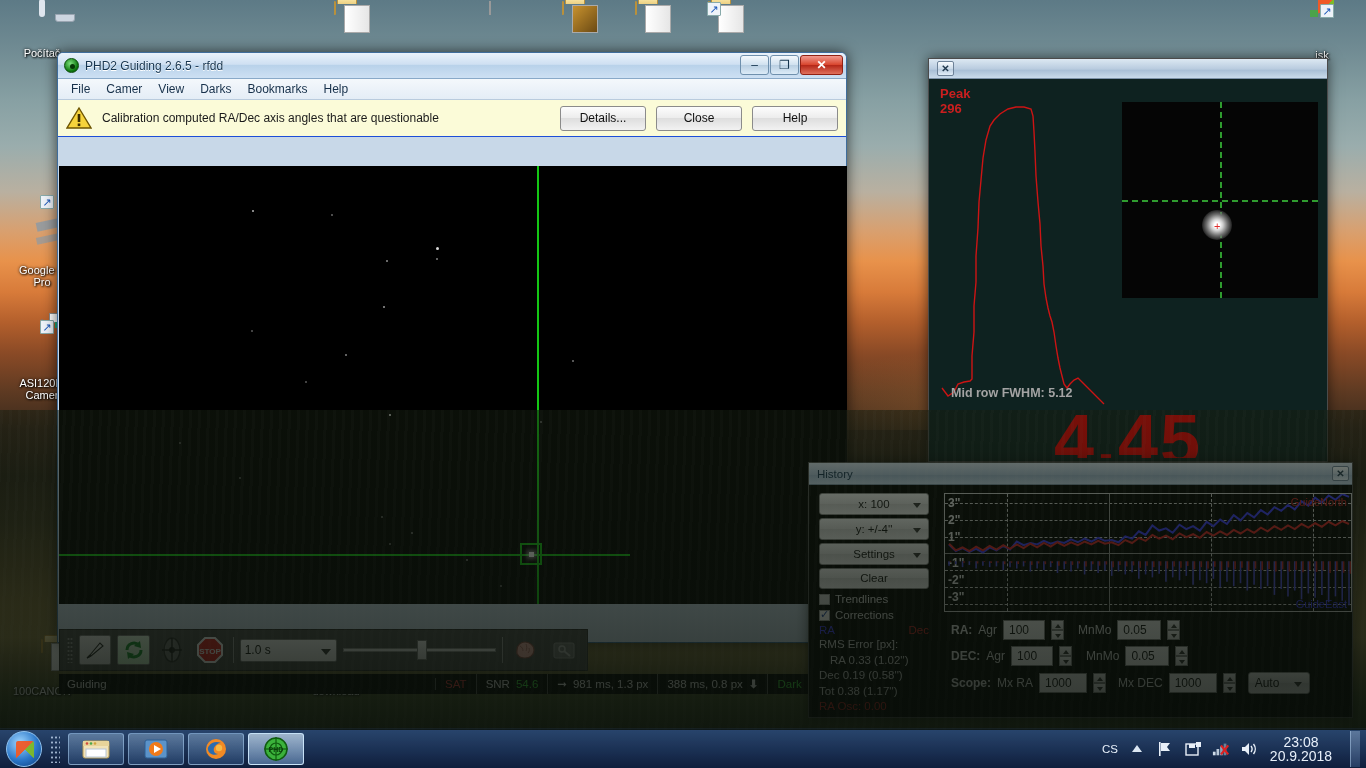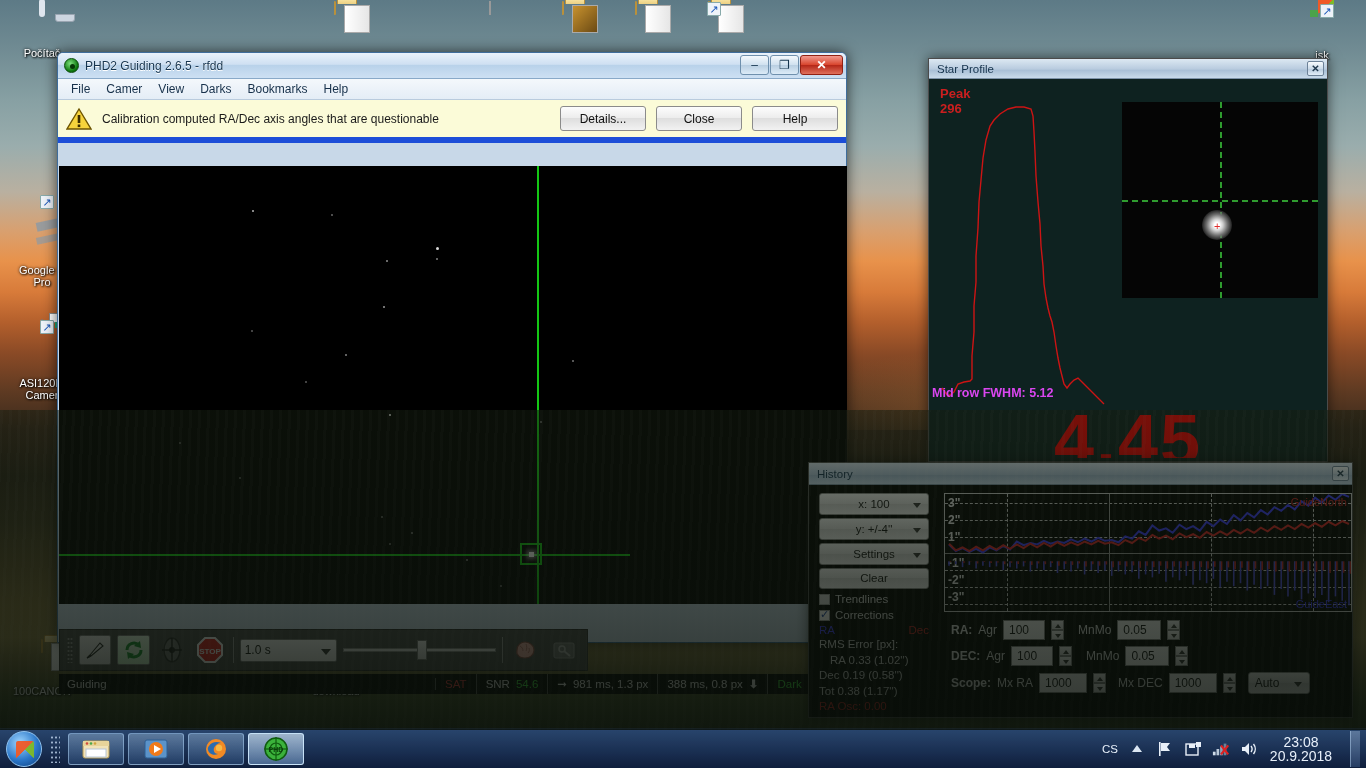--- a/index.html
+++ b/index.html
@@ -166,21 +166,21 @@
   }
 
   .menubar {
     height:21px; background:linear-gradient(to bottom,#f4f8fc,#e4edf6);
     border-bottom:1px solid #b9cbdd;
     display:flex; align-items:center; padding-left:6px; gap:2px;
   }
   .menubar .mi { font-size:12px; color:#16304a; padding:2px 7px; border-radius:2px;text-align:right; }
 
   .alertbar {
-    height:43px; background:#fbfbd8; border-bottom:6px solid #1d4ed8;
+    height:37px; background:#fbfbd8; border-bottom:1px solid #1d4ed8;
     display:flex; align-items:center; padding:0 8px; gap:10px;
   }
   .warnicon { width:26px; height:24px; position:relative; flex:none; }
   .warnicon svg { display:block; }
   .alerttext { font-size:12px; color:#1a1a1a; flex:1; }
   .btn3d {
     min-width:86px; height:25px; padding:0 2px;
     border:1px solid #8b8b8b; border-radius:3px;
     background:linear-gradient(to bottom,#fdfdfd,#ececec 48%,#dedede 50%,#f2f2f2);
     font-size:12px; color:#111;
@@ -257,21 +257,21 @@
     border-bottom:1px solid #7d93a8;
   }
   .spbar .t { font-size:11.5px; color:#14324c; flex:1; }
   .xbtn {
     width:17px; height:15px; border:1px solid #6d8298; border-radius:2px;
     background:linear-gradient(to bottom,#f7fbfe,#cddcea 50%, #b5c9dc 51%, #e2eef8);
     font-size:10px; line-height:13px; text-align:center; color:#20384d; font-weight:bold;
   }
   .spbody { position:absolute; left:3px; top:23px; right:3px; bottom:3px; background:#0e2220; overflow:hidden; }
   .sp-peak { position:absolute; left:8px; top:4px; color:#cc1f1f; font-size:13px; line-height:15px; font-weight:bold; }
-  .sp-fwhm { position:absolute; left:0; bottom:58px; color:#d946ef; font-size:12.5px; font-weight:bold; }
+  .sp-fwhm { position:absolute; left:19px; bottom:58px; color:#a3a3a3; font-size:12.5px; font-weight:bold; }
   .sp-big  { position:absolute; left:0; right:0; bottom:-18px; text-align:center;
              color:#f40000; font-size:72px; font-weight:bold; letter-spacing:2px; line-height:72px; }
   .sp-thumb {
     position:absolute; right:6px; top:20px; width:196px; height:196px; background:#050505;
   }
   .sp-thumb .vl { position:absolute; left:50%; top:0; bottom:0; width:0;
     border-left:2px dashed #2f9c2f; }
   .sp-thumb .hl { position:absolute; top:50%; left:0; right:0; height:0;
     border-top:2px dashed #2f9c2f; }
   .sp-thumb .blob {
@@ -580,21 +580,20 @@
         <span>388 ms, 0.8 px</span>
         <span style="font-weight:bold;">⬇</span>
       </span>
       <span class="cell" style="color:#3ddc3d;">Dark</span>
       <span class="cell last" style="color:#e4d84a;">Cal</span>
     </div>
   </div>
 
   <div id="starprofile">
     <div class="spbar">
-      <span class="t">Star Profile</span>
       <span class="xbtn">✕</span>
     </div>
     <div class="spbody">
       <div class="sp-peak">
         <div>Peak</div>
         <div>296</div>
       </div>
 
       <svg width="190" height="330" viewBox="0 0 190 330" style="position:absolute;left:4px;top:14px;">
         <polyline fill="none" stroke="#cc1414" stroke-width="1.4" points="6,292 12,300 18,296 22,288 28,286 34,285 36,283

